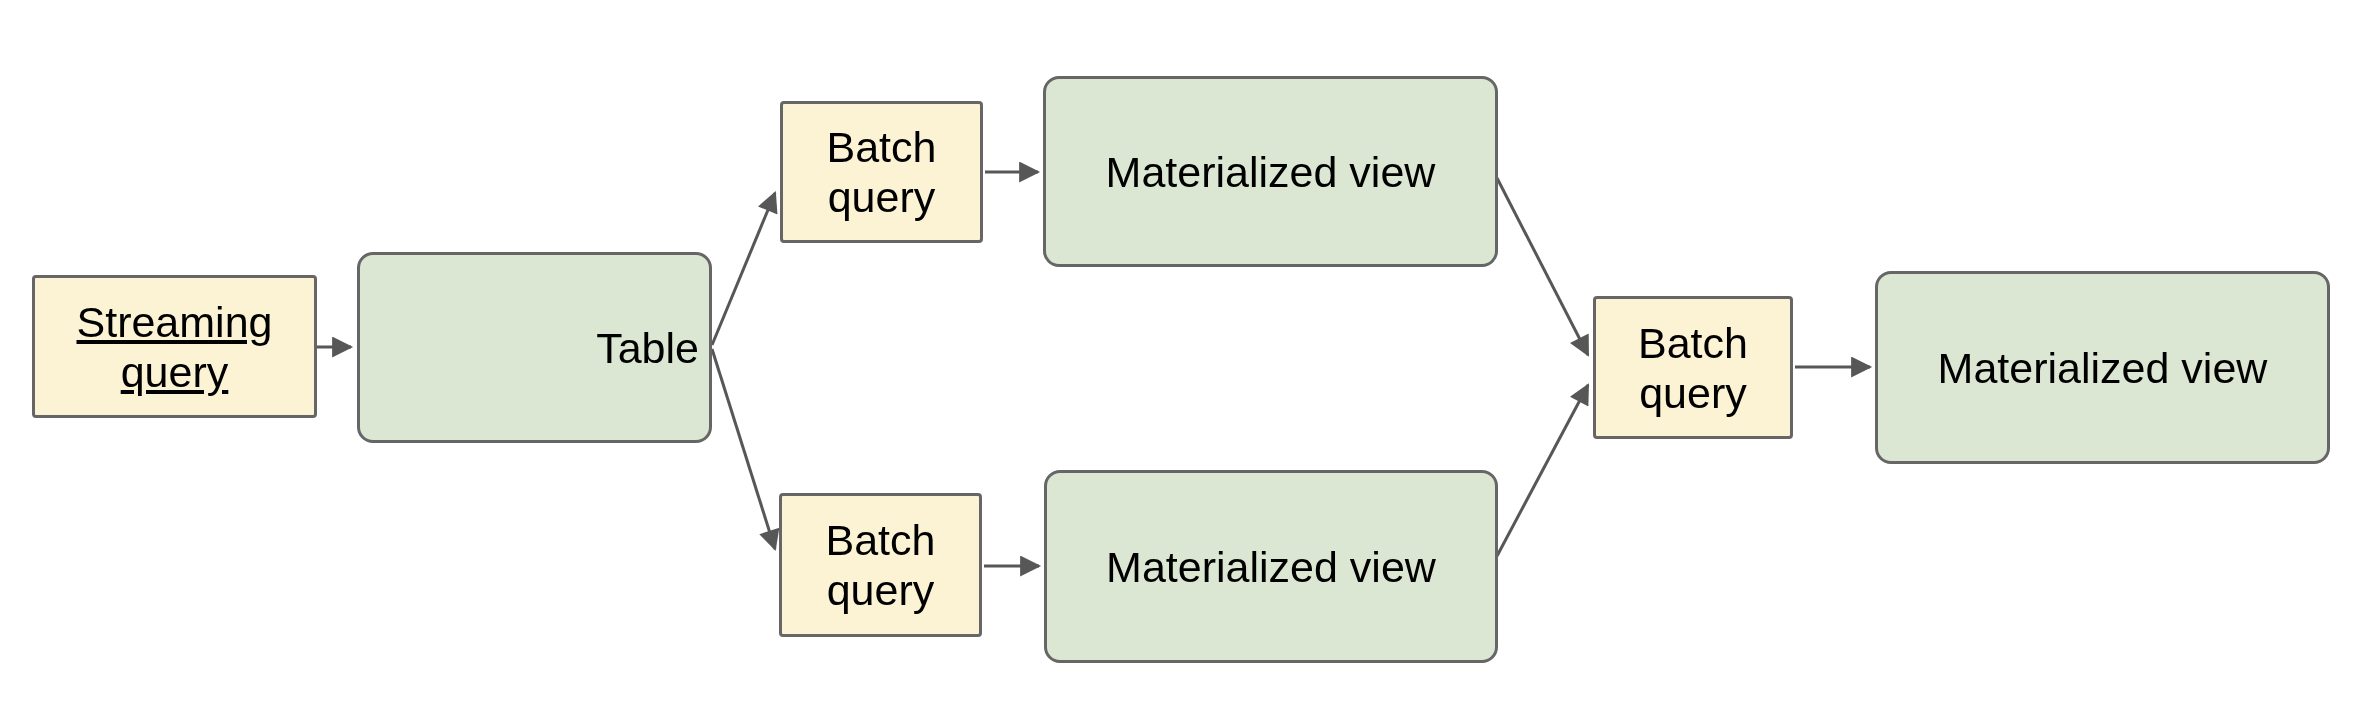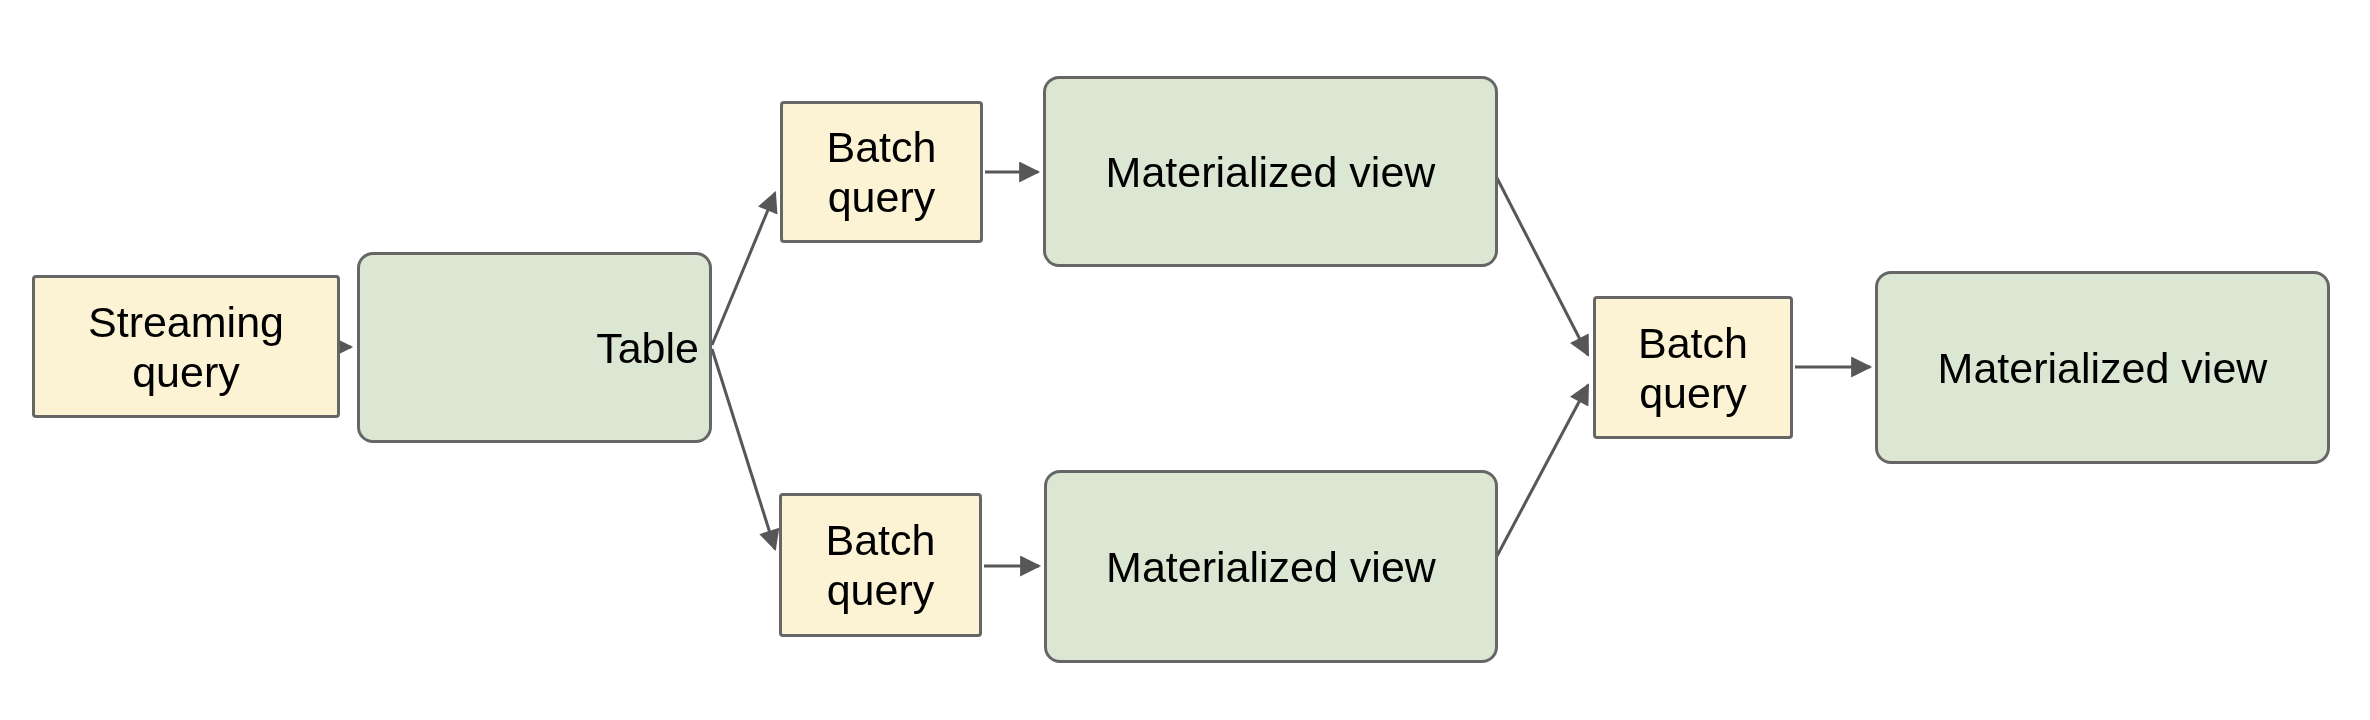--- a/index.html
+++ b/index.html
@@ -42,21 +42,21 @@
     border-radius: 4px;
   }
   .node.store {
     background: var(--store-fill, #dce7d3);
     border: 3px solid var(--store-border, #666666);
     border-radius: 16px;
   }
   .node .label { display: block; padding: 0 10px; }
 
   
-  #n-streaming    { left:   32px; top: 275px; width: 308px; height: 143px; }
+  #n-streaming    { left:   32px; top: 275px; width: 285px; height: 143px; text-decoration: underline; }
   #n-table        { left:  357px; top: 252px; width: 355px; height: 191px; justify-content: flex-end; }
   #n-batch-top    { left:  780px; top: 101px; width: 203px; height: 142px; }
   #n-mv-top       { left: 1043px; top:  76px; width: 455px; height: 191px; }
   #n-batch-bottom { left:  779px; top: 493px; width: 203px; height: 144px; }
   #n-mv-bottom    { left: 1044px; top: 470px; width: 454px; height: 193px; }
   #n-batch-merge  { left: 1593px; top: 296px; width: 200px; height: 143px; }
   #n-mv-final     { left: 1875px; top: 271px; width: 455px; height: 193px; }
 </style>
 </head>
 <body>

